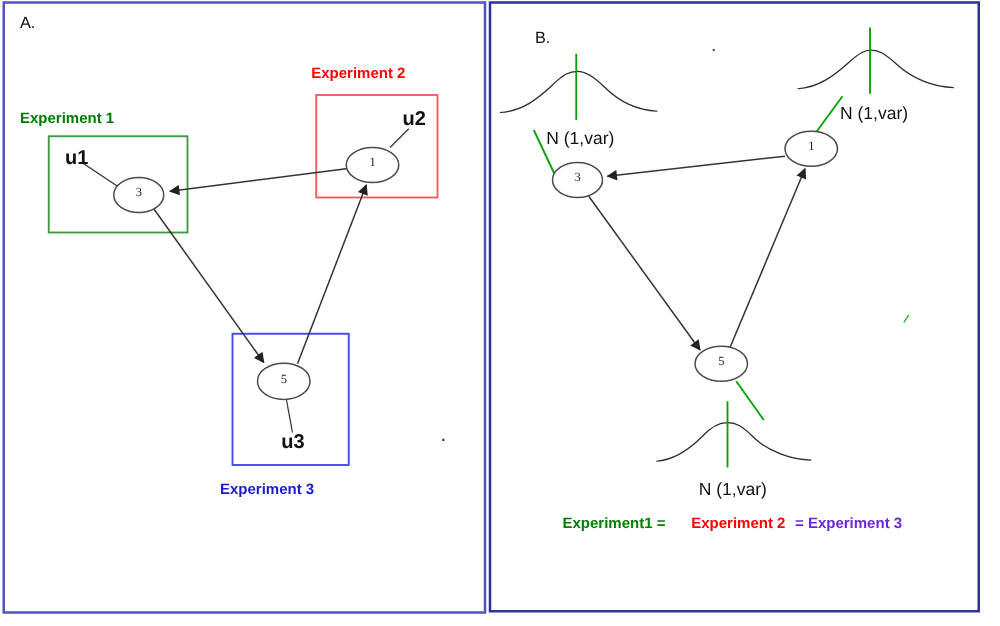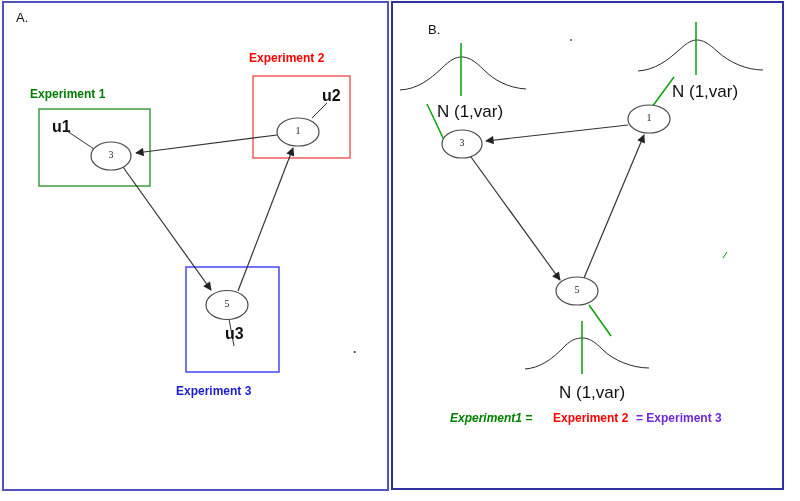--- a/index.html
+++ b/index.html
@@ -11,27 +11,27 @@
   #panelA{left:2px;top:1px;width:383px;height:486px;border:2px solid #5353c0;}
   #panelB{left:391px;top:1px;width:389px;height:485px;border:2px solid #2f2f9d;}
   #overlay{position:absolute;left:0;top:0;width:800px;height:501px;}
   .txt{position:absolute;white-space:nowrap;color:#111;}
   .panel-title{font-size:13px;}
   .hdr{font-size:12px;font-weight:bold;}
   .hdr.green{color:#007d00;}
   .hdr.red{color:#ff0000;}
   .hdr.blue{color:#1c1ccf;}
   .ulabel{font-size:16px;font-weight:bold;color:#111;}
-  .nlabel{font-size:17px;color:#111;}
+  .nlabel{font-size:14px;color:#111;}
   .node-digit{
     position:absolute;width:20px;text-align:center;font-size:10px;
     font-family:"Liberation Serif",serif;color:#222;
   }
   .legend-part{position:absolute;font-size:12px;font-weight:bold;}
-  .legend-green{color:#008000;font-style:italic;}
+  .legend-green{color:#008000;}
   .legend-red{color:#ff0000;}
   .legend-blue{color:#6d28d9;}
   .stray{position:absolute;font-size:12px;font-weight:bold;color:#333;}
 </style>
 </head>
 <body>
 
 <div id="stage">
 
   <div class="panel" id="panelA"></div>
@@ -78,26 +78,26 @@
 
     <ellipse cx="462" cy="144" rx="20" ry="14" fill="#fff" stroke="#4a4a4a" stroke-width="1.2"></ellipse>
     <ellipse cx="649" cy="119" rx="21" ry="14" fill="#fff" stroke="#4a4a4a" stroke-width="1.2"></ellipse>
     <ellipse cx="577" cy="291" rx="21" ry="14" fill="#fff" stroke="#4a4a4a" stroke-width="1.2"></ellipse>
 
     <circle cx="571" cy="40" r="1" fill="#555"></circle>
     <line x1="723" y1="258" x2="727" y2="252" stroke="#0aa00a" stroke-width="1"></line>
   </svg>
 
   <span class="txt panel-title" style="left:16px;top:10px;">A.</span>
-  <span class="txt hdr green" style="left:30px;top:87px;">Experiment 1</span>
+  <span class="txt hdr green" style="left:16px;top:87px;">Experiment 1</span>
   <span class="txt hdr red" style="left:249px;top:51px;">Experiment 2</span>
   <span class="txt hdr blue" style="left:176px;top:384px;">Experiment 3</span>
   <span class="txt ulabel" style="left:52px;top:118px;text-align:center;">u1</span>
   <span class="txt ulabel" style="left:322px;top:87px;">u2</span>
-  <span class="txt ulabel" style="left:225px;top:325px;">u3</span>
+  <span class="txt ulabel" style="left:225px;top:345px;">u3</span>
   <span class="node-digit" style="left:101px;top:149px;">3</span>
   <span class="node-digit" style="left:288px;top:125px;">1</span>
   <span class="node-digit" style="left:217px;top:298px;">5</span>
   <span class="stray" style="left:353px;top:342px;">.</span>
 
   <span class="txt panel-title" style="left:428px;top:22px;">B.</span>
   <span class="txt nlabel" style="left:437px;top:102px;">N (1,var)</span>
   <span class="txt nlabel" style="left:672px;top:82px;">N (1,var)</span>
   <span class="txt nlabel" style="left:559px;top:383px;">N (1,var)</span>
   <span class="node-digit" style="left:452px;top:137px;">3</span>

